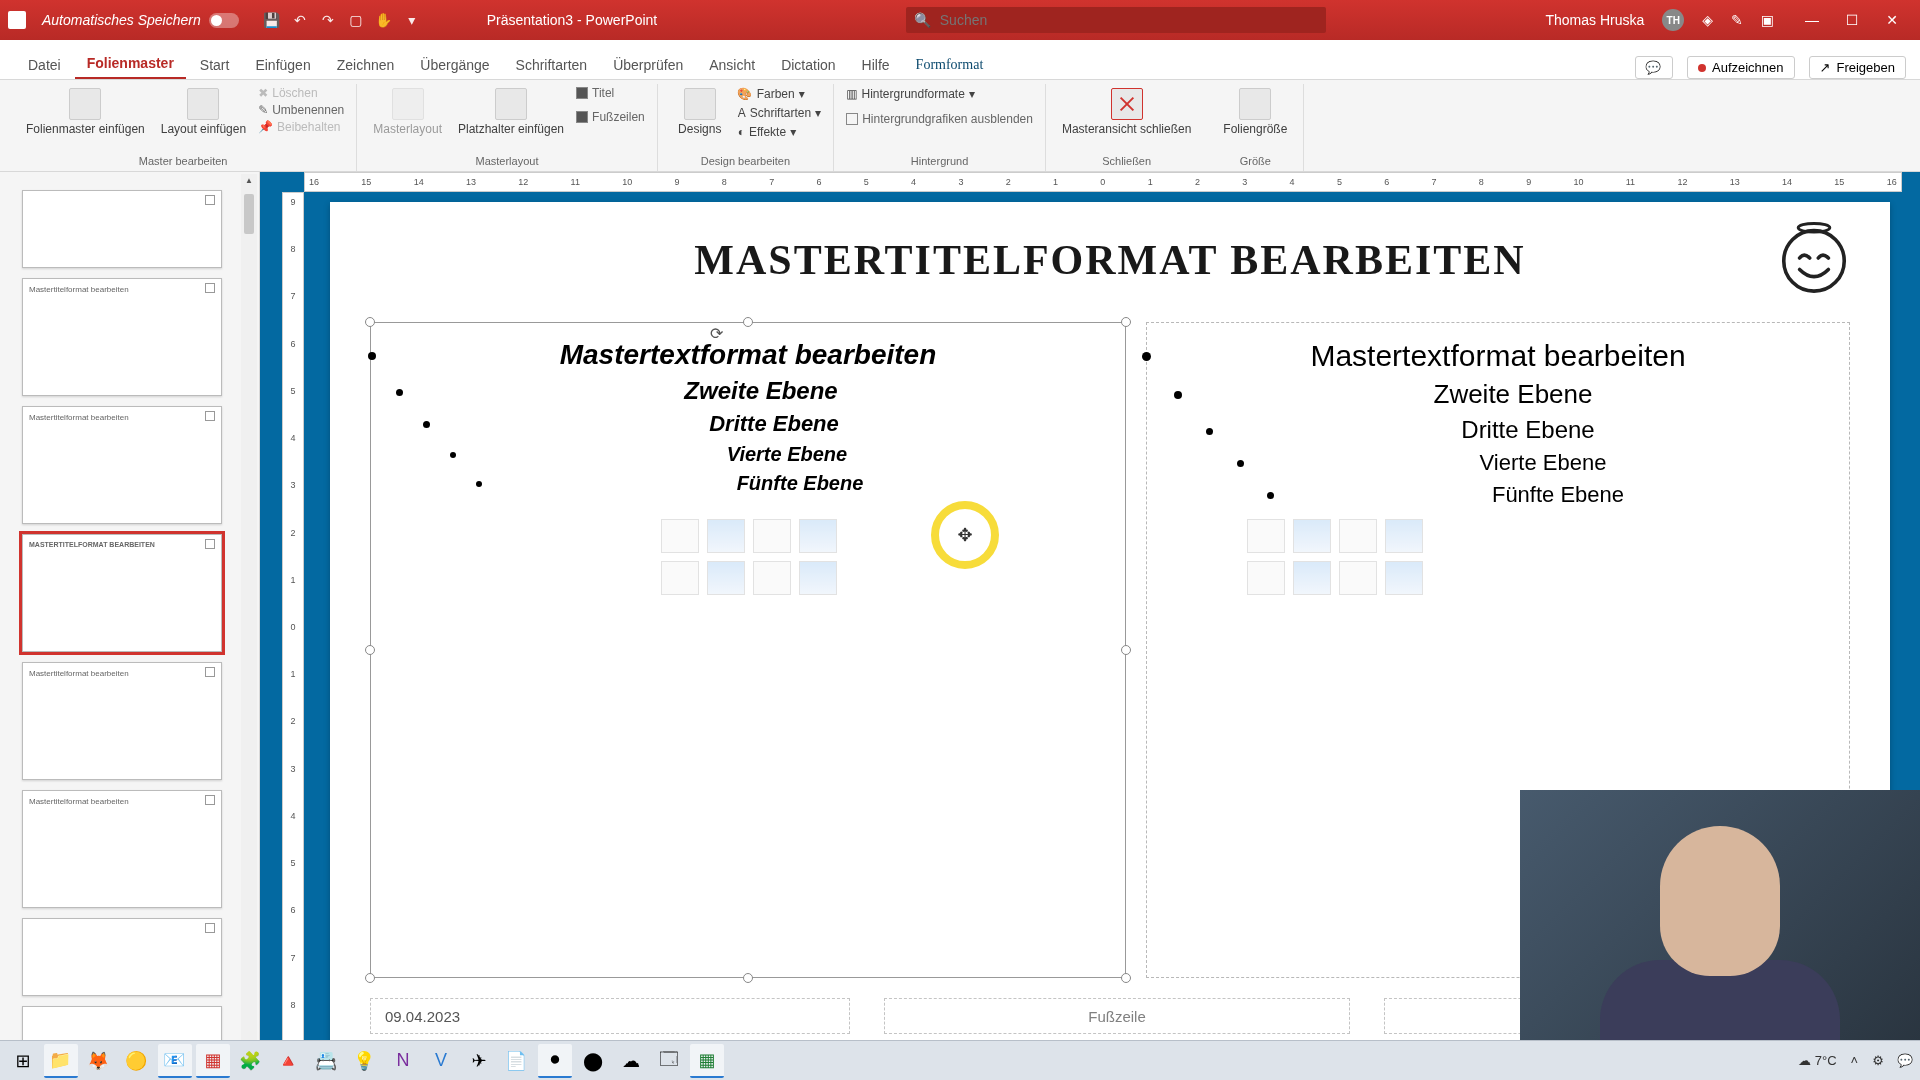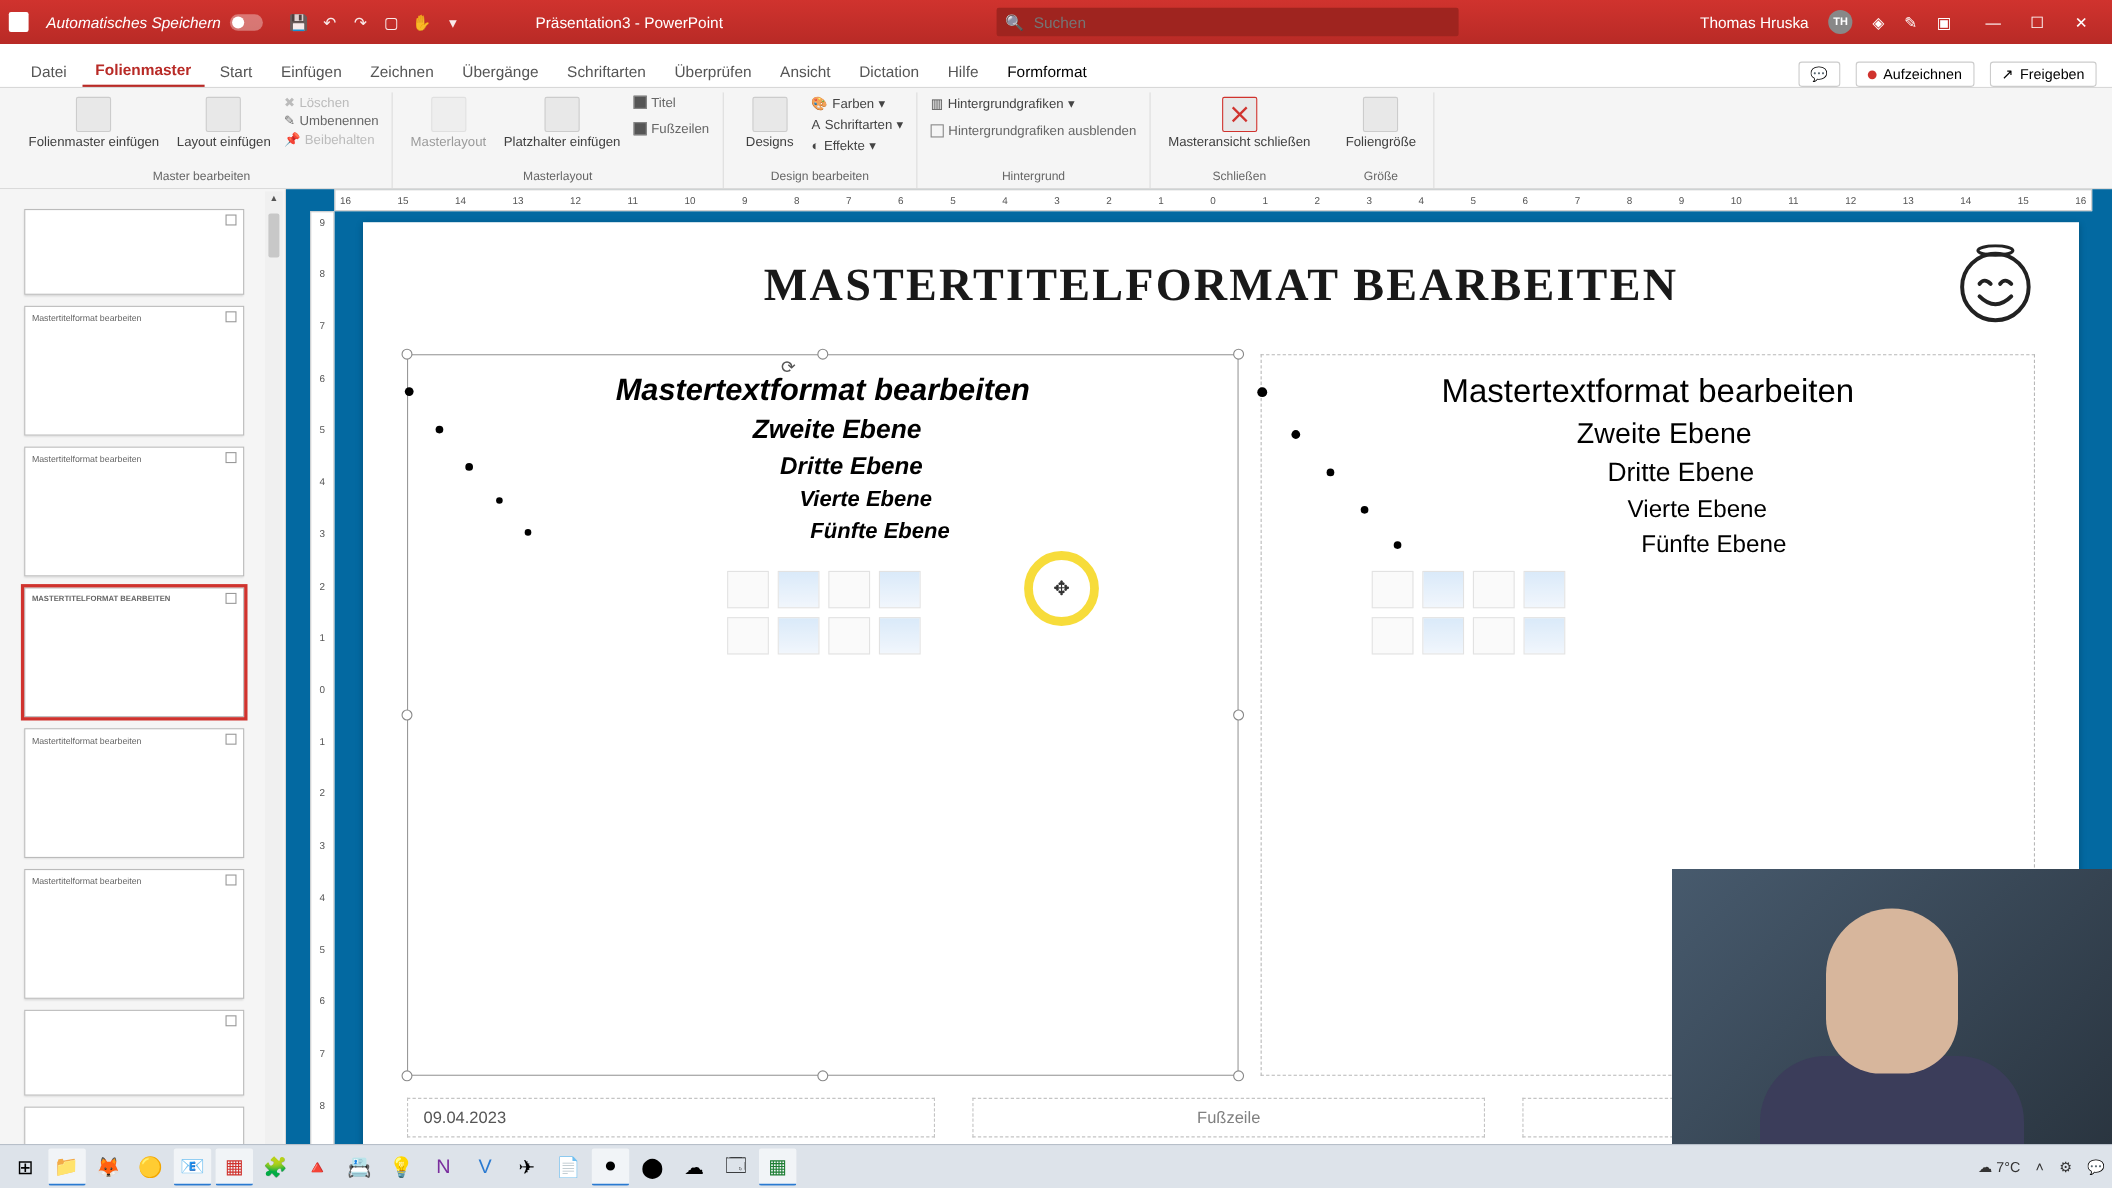--- a/index.html
+++ b/index.html
@@ -17,21 +17,21 @@
 .search input{ background:transparent;border:none;outline:none;color:#fff;font-size:14px;flex:1;}
 .titlebar-right{ margin-left:auto; display:flex; align-items:center; gap:18px; }
 .avatar{width:22px;height:22px;border-radius:50%;background:#888;display:flex;align-items:center;justify-content:center;font-size:10px;font-weight:bold;color:#fff;}
 .win-btns{display:flex;gap:0;}
 .win-btn{width:40px;height:30px;display:flex;align-items:center;justify-content:center;}
 
 
 .tabs{height:40px;background:#fff;border-bottom:1px solid #d8d8d8;display:flex;align-items:flex-end;padding-left:16px;gap:2px;}
 .tab{padding:5px 12px 6px;font-size:14px;color:#555;cursor:pointer;}
 .tab.active{color:#b82a26;border-bottom:2px solid #b82a26;font-weight:600;}
-.tab.context{color:#000000;}
+.tab.context{color:#0c4a6e;font-family:Liberation Serif, serif;}
 .tabs-right{margin-left:auto;display:flex;align-items:center;gap:14px;padding-right:14px;}
 .pill{background:#fff;border:1px solid #ccc;padding:3px 10px;border-radius:3px;font-size:13px;display:flex;align-items:center;gap:6px;}
 .rec-dot{width:8px;height:8px;border-radius:50%;background:#d0332e;}
 
 
 .ribbon{height:92px;background:#f5f5f5;border-bottom:1px solid #d8d8d8;display:flex;padding:4px 10px 0;}
 .rgroup{border-right:1px solid #ddd;padding:2px 12px 0;display:flex;flex-direction:column;justify-content:space-between;}
 .rgroup-label{font-size:11px;color:#666;text-align:center;padding:2px 0 4px;}
 .rrow{display:flex;gap:8px;align-items:flex-start;}
 .rbtn{display:flex;flex-direction:column;align-items:center;font-size:12px;color:#404040;padding:2px 4px;gap:2px;min-width:60px;}
@@ -264,21 +264,21 @@
       </div>
     </div>
     <div class="rgroup-label">Design bearbeiten</div>
   </div>
 
   <div class="rgroup">
     <div class="rrow">
       <div class="mini-col" style="gap:10px;">
         <div class="ddl">
             <span>▥</span>
-            <span>Hintergrundgrafiken</span>
+            <span>Hintergrundformate</span>
             <span>▾</span>
           </div>
         <div class="mini">
             <span class="chk"></span>
             <span>Hintergrundgrafiken ausblenden</span>
           </div>
       </div>
     </div>
     <div class="rgroup-label">Hintergrund</div>
   </div>

